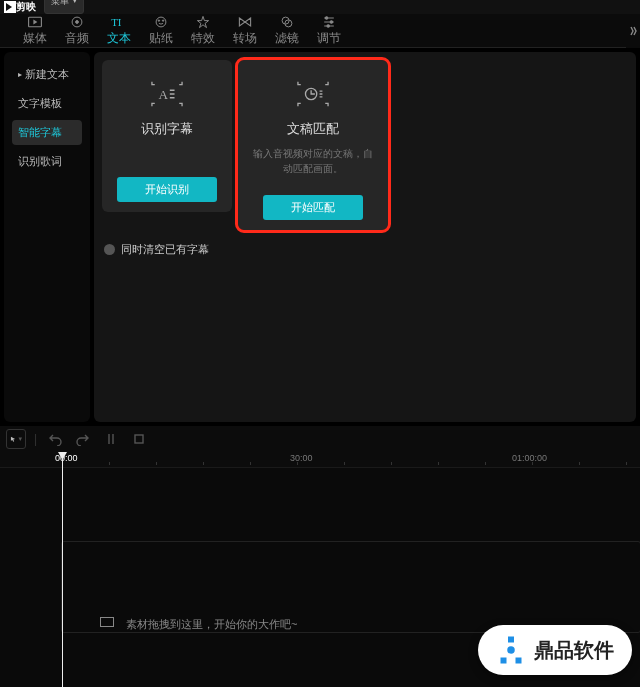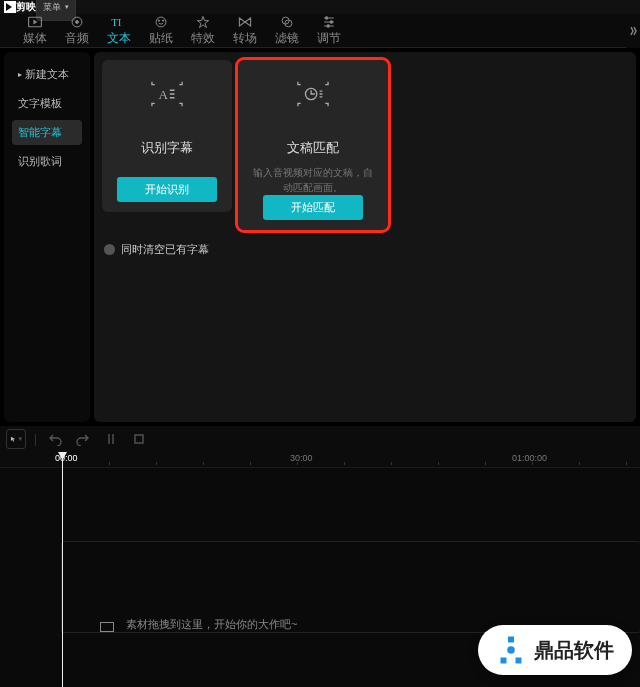--- a/index.html
+++ b/index.html
@@ -10,23 +10,23 @@
       font-size: 12px;
       width: 640px;
       height: 687px;
       overflow: hidden;
       position: relative;
     }
     .titlebar {
       height: 14px;
       background: #111;
       display: flex;
-      align-items: center;
+      align-items: flex-end;
       padding: 0 4px;
-      gap: 0;
+      gap: 8px;
     }
     .logo { display: inline-flex; align-items: center; font-weight: bold; color: #fff; font-size: 10px; }
     .menu-btn {
       background: #2a2a2a;
       border: 1px solid #333;
       border-radius: 3px;
       padding: 0 6px;
       height: 27px;
       line-height: 10px;
       font-size: 9px;
@@ -110,21 +110,21 @@
       border-radius: 6px;
       padding: 14px 10px 10px;
       display: flex;
       flex-direction: column;
       align-items: center;
       text-align: center;
     }
     .card.highlighted { outline: 3px solid #ff2a1a; outline-offset: 0; width: 150px; height: 170px; }
     .card-icon { margin-top: 6px; height: 28px; display: flex; align-items: center; justify-content: center; color: #aaa; }
     .card-icon svg { width: 32px; height: 28px; }
-    .card-title { color: #ddd; font-size: 13px; margin-top: 31px; }
+    .card-title { color: #ddd; font-size: 13px; margin-top: 12px; }
     .card-desc { color: #777; font-size: 10px; line-height: 1.5; margin-top: 8px; padding: 0 2px; }
     .card-btn {
       margin-top: auto;
       background: #12b7c4;
       border: none;
       color: #fff;
       font-size: 11px;
       padding: 5px 16px;
       width: 100px;
       border-radius: 3px;
@@ -213,21 +213,21 @@
       outline: 1px solid #222;
       border-radius: 2px;
     }
     .drop-text {
       position: absolute;
       left: 78px;
       top: 165px;
       color: #888;
       font-size: 11px;
       display: flex;
-      align-items: flex-end;
+      align-items: flex-start;
       gap: 12px;
       padding-left: 22px;
     }
     .drop-text .pic-icon {
       width: 14px; height: 10px; border: 1px solid #888; position: relative; display: inline-block;
     }
     .watermark {
       position: absolute;
       right: 8px;
       bottom: 12px;

